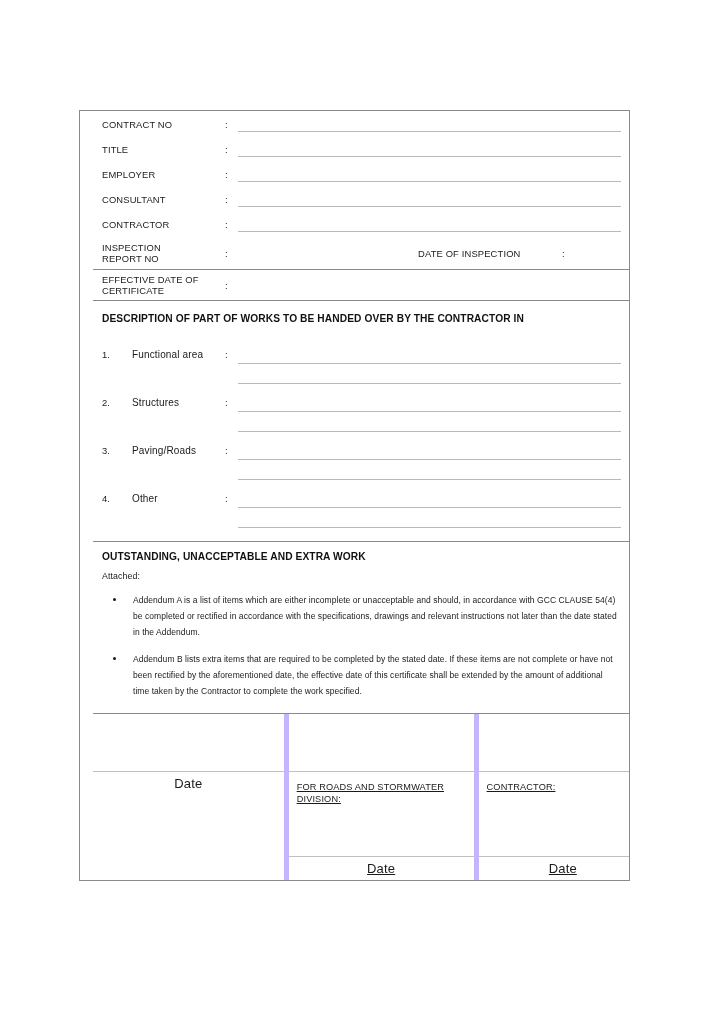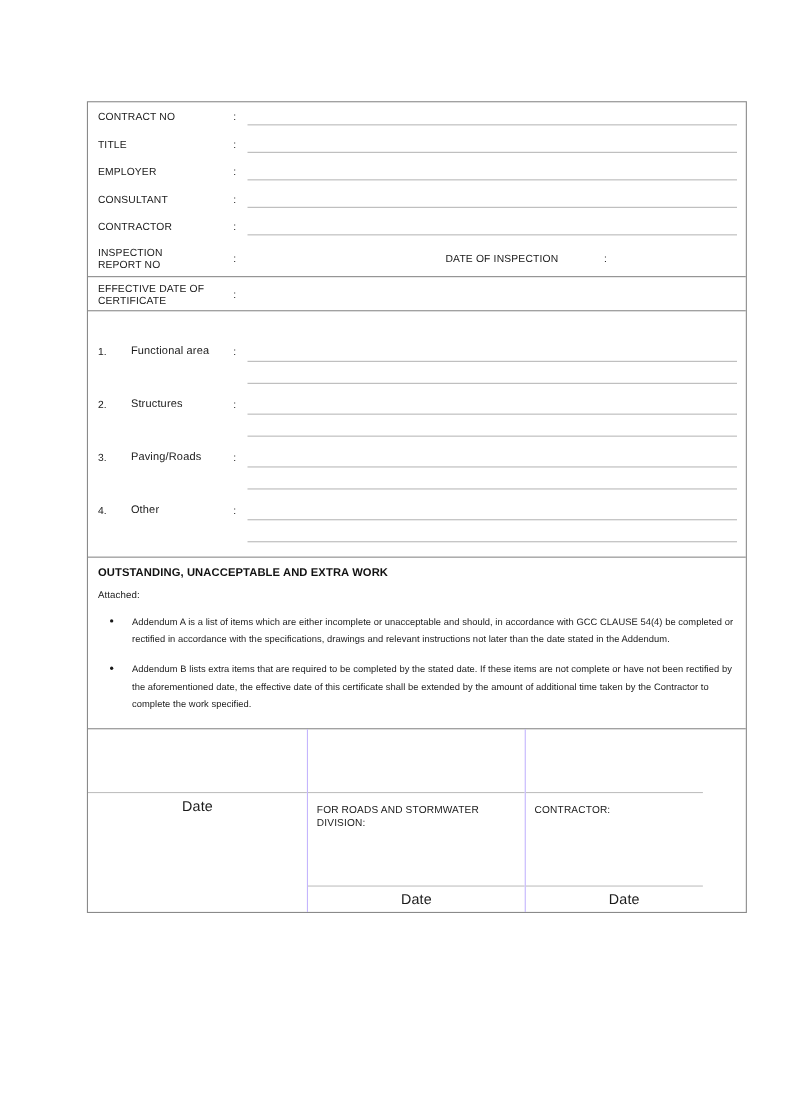--- a/index.html
+++ b/index.html
@@ -33,25 +33,26 @@
     font-size: 13.5px;
     font-weight: bold;
     letter-spacing: 0.25px;
     color: #111;
   }
 
   
   .form-frame {
     position: absolute;
     left: 79px;
-    top: 92px;
-    width: 600px;
+    top: 110px;
+    width: 551px;
     border: 1px solid #8a8a8a;
     box-sizing: border-box;
     background: #fff;
+    padding-left: 13px;
   }
 
   .section {
     box-sizing: border-box;
   }
   .section + .section {
     border-top: 1px solid #8a8a8a;
   }
 
   
@@ -213,21 +214,22 @@
   .sig-table {
     display: flex;
     width: 100%;
     box-sizing: border-box;
   }
   .sig-col {
     box-sizing: border-box;
     position: relative;
   }
   .sig-col + .sig-col {
-    border-left: 1px solid #c4b5fd;
+    border-left: 5px solid #c4b5fd;
+    text-decoration: underline;
   }
   .sig-col.c1 { width: 199px; }
   .sig-col.c2 { width: 198px; }
   .sig-col.c3 { width: 162px; }
 
   .sig-space {
     height: 58px;
     border-bottom: 1px solid #c0c0c0;
     box-sizing: border-box;
   }
@@ -312,20 +314,21 @@
     <div class="section">
       <div class="eff-row">
         <div class="p-label">EFFECTIVE DATE OF
 CERTIFICATE</div>
         <div class="p-colon">:</div>
       </div>
     </div>
 
     <div class="section">
       <div class="desc-head">
+        <div>DESCRIPTION OF PART OF WORKS TO BE HANDED OVER BY THE CONTRACTOR IN</div>
       </div>
 
       <div class="items">
 
         <div class="item-row">
           <div class="i-num">1.</div>
           <div class="i-label">Functional area</div>
           <div class="i-colon">:</div>
           <div class="i-rule-a"></div>
           <div class="i-rule-b"></div>

